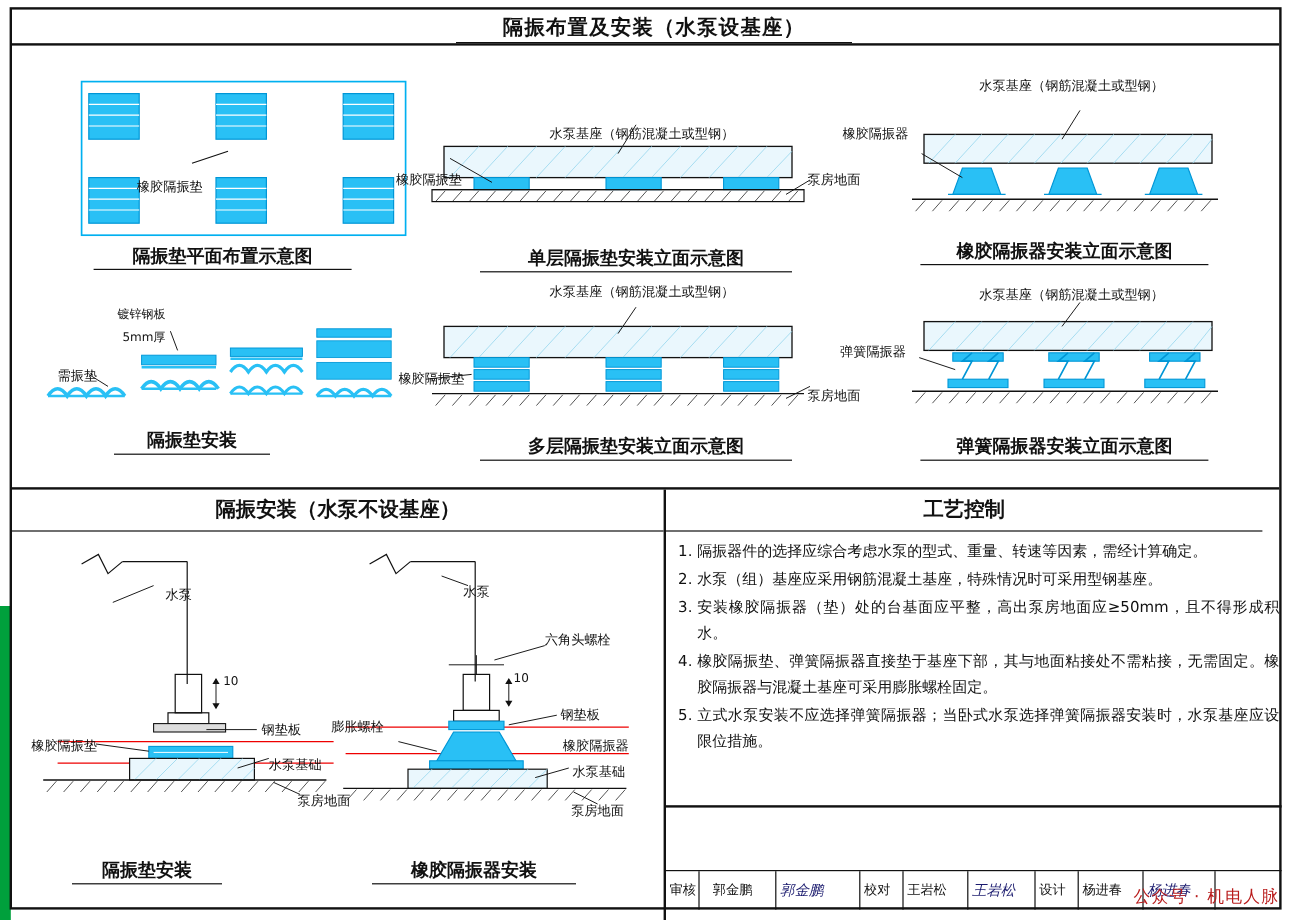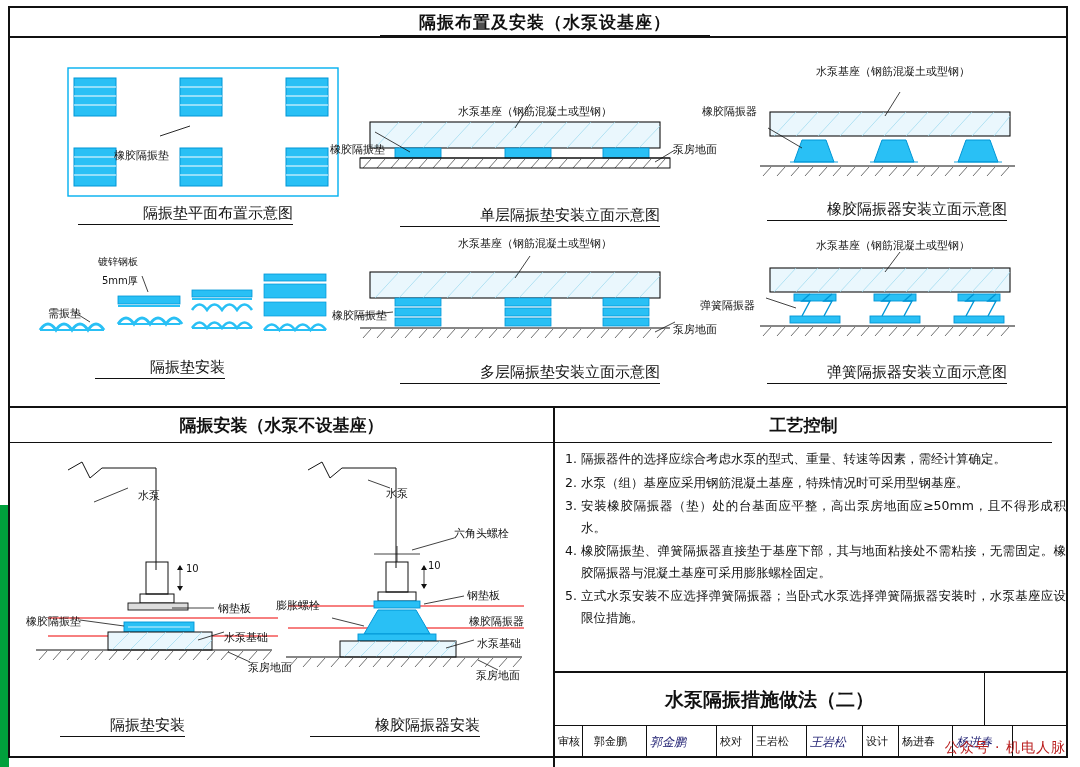--- a/index.html
+++ b/index.html
@@ -8,21 +8,21 @@
   .greenbar{position:absolute;left:0;top:505px;width:9px;height:262px;background:#00a03c;}
   
   .title-bar{position:absolute;left:0;top:0;width:100%;height:30px;border-bottom:2px solid #111;box-sizing:border-box;}
   .title-bar .inner{position:absolute;left:370px;top:3px;width:330px;text-align:center;font-size:17px;font-weight:bold;letter-spacing:1px;border-bottom:1px solid #111;padding-bottom:1px;}
   
   .upper{position:absolute;left:0;top:30px;width:100%;height:368px;}
   .lower{position:absolute;left:0;top:398px;width:100%;height:404px;border-top:2px solid #111;box-sizing:border-box;}
   .lower-left{position:absolute;left:0;top:0;width:545px;height:100%;border-right:2px solid #111;box-sizing:border-box;}
   .lower-right{position:absolute;left:545px;top:0;right:14px;height:100%;}
   .sec-head{height:34px;line-height:34px;text-align:center;font-size:17px;font-weight:bold;border-bottom:1.5px solid #111;}
-  .cap{position:absolute;text-align:right;font-size:15px;font-weight:normal;border-bottom:1.5px solid #111;padding-bottom:1px;white-space:nowrap;}
+  .cap{position:absolute;text-align:center;font-size:15px;font-weight:bold;border-bottom:1.5px solid #111;padding-bottom:1px;white-space:nowrap;}
   .lbl{position:absolute;font-size:11px;white-space:nowrap;color:#111;}
   .lbl.sm{font-size:10px;}
   svg{position:absolute;left:0;top:0;overflow:visible;}
   .proc{position:absolute;left:6px;top:40px;width:505px;font-size:12.5px;line-height:1.72;}
   .proc li{margin-bottom:2px;text-align:justify;}
   .proc ol{margin:0;padding-left:20px;}
   
   .tblock{position:absolute;left:545px;bottom:0;width:513px;height:85px;border-top:2px solid #111;box-sizing:border-box;}
   .tb-main{position:absolute;left:0;top:0;width:430px;height:52px;border-right:1.5px solid #111;box-sizing:border-box;text-align:center;font-size:19px;font-weight:bold;line-height:52px;}
   .tb-code{position:absolute;left:430px;top:0;width:83px;height:52px;box-sizing:border-box;font-size:10px;}
@@ -340,21 +340,21 @@
           <line x1="235" y1="100" x2="243" y2="91"></line>
           <line x1="249" y1="100" x2="257" y2="91"></line>
         <line x1="263" y1="100" x2="271" y2="91"></line>
           <line x1="277" y1="100" x2="285" y2="91"></line>
           <line x1="291" y1="100" x2="299" y2="91"></line>
       </g>
       <line x1="175" y1="36" x2="190" y2="16" stroke="#111" stroke-width="0.8"></line>
       <line x1="86" y1="72" x2="56" y2="62" stroke="#111" stroke-width="0.8"></line>
     </svg>
     <div class="lbl" style="left:806px;top:200px;">水泵基座（钢筋混凝土或型钢）</div>
-    <div class="lbl" style="left:690px;top:260px;">弹簧隔振器</div>
+    <div class="lbl" style="left:690px;top:248px;">弹簧隔振器</div>
     <div class="cap" style="left:757px;top:325px;width:240px;">弹簧隔振器安装立面示意图</div>
 
   </div>
 
   <div class="lower lower-left-wrap" style="height:0;border:0;"></div>
   <div class="lower">
     <div class="lower-left">
       <div class="sec-head">隔振安装（水泵不设基座）</div>
 
       <svg width="250" height="260" style="left:18px;top:42px;">
@@ -501,21 +501,20 @@
           <li>水泵（组）基座应采用钢筋混凝土基座，特殊情况时可采用型钢基座。</li>
           <li>安装橡胶隔振器（垫）处的台基面应平整，高出泵房地面应≥50mm，且不得形成积水。</li>
           <li>橡胶隔振垫、弹簧隔振器直接垫于基座下部，其与地面粘接处不需粘接，无需固定。橡胶隔振器与混凝土基座可采用膨胀螺栓固定。</li>
           <li>立式水泵安装不应选择弹簧隔振器；当卧式水泵选择弹簧隔振器安装时，水泵基座应设限位措施。</li>
         </ol>
       </div>
     </div>
   </div>
 
   <div class="tblock">
-    <div class="tb-main">水泵隔振措施做法（二）</div>
     <div class="tb-row">
       <div class="tb-cell" style="left:0;width:28px;">审核</div>
       <div class="tb-cell" style="left:36px;width:56px;">郭金鹏</div>
       <div class="tb-cell sig" style="left:92px;width:70px;">郭金鹏</div>
       <div class="tb-cell" style="left:162px;width:36px;">校对</div>
       <div class="tb-cell" style="left:198px;width:54px;">王岩松</div>
       <div class="tb-cell sig" style="left:252px;width:56px;">王岩松</div>
       <div class="tb-cell" style="left:308px;width:36px;">设计</div>
       <div class="tb-cell" style="left:344px;width:54px;">杨进春</div>
       <div class="tb-cell sig" style="left:398px;width:60px;border-right:1.5px solid #111;">杨进春</div>

